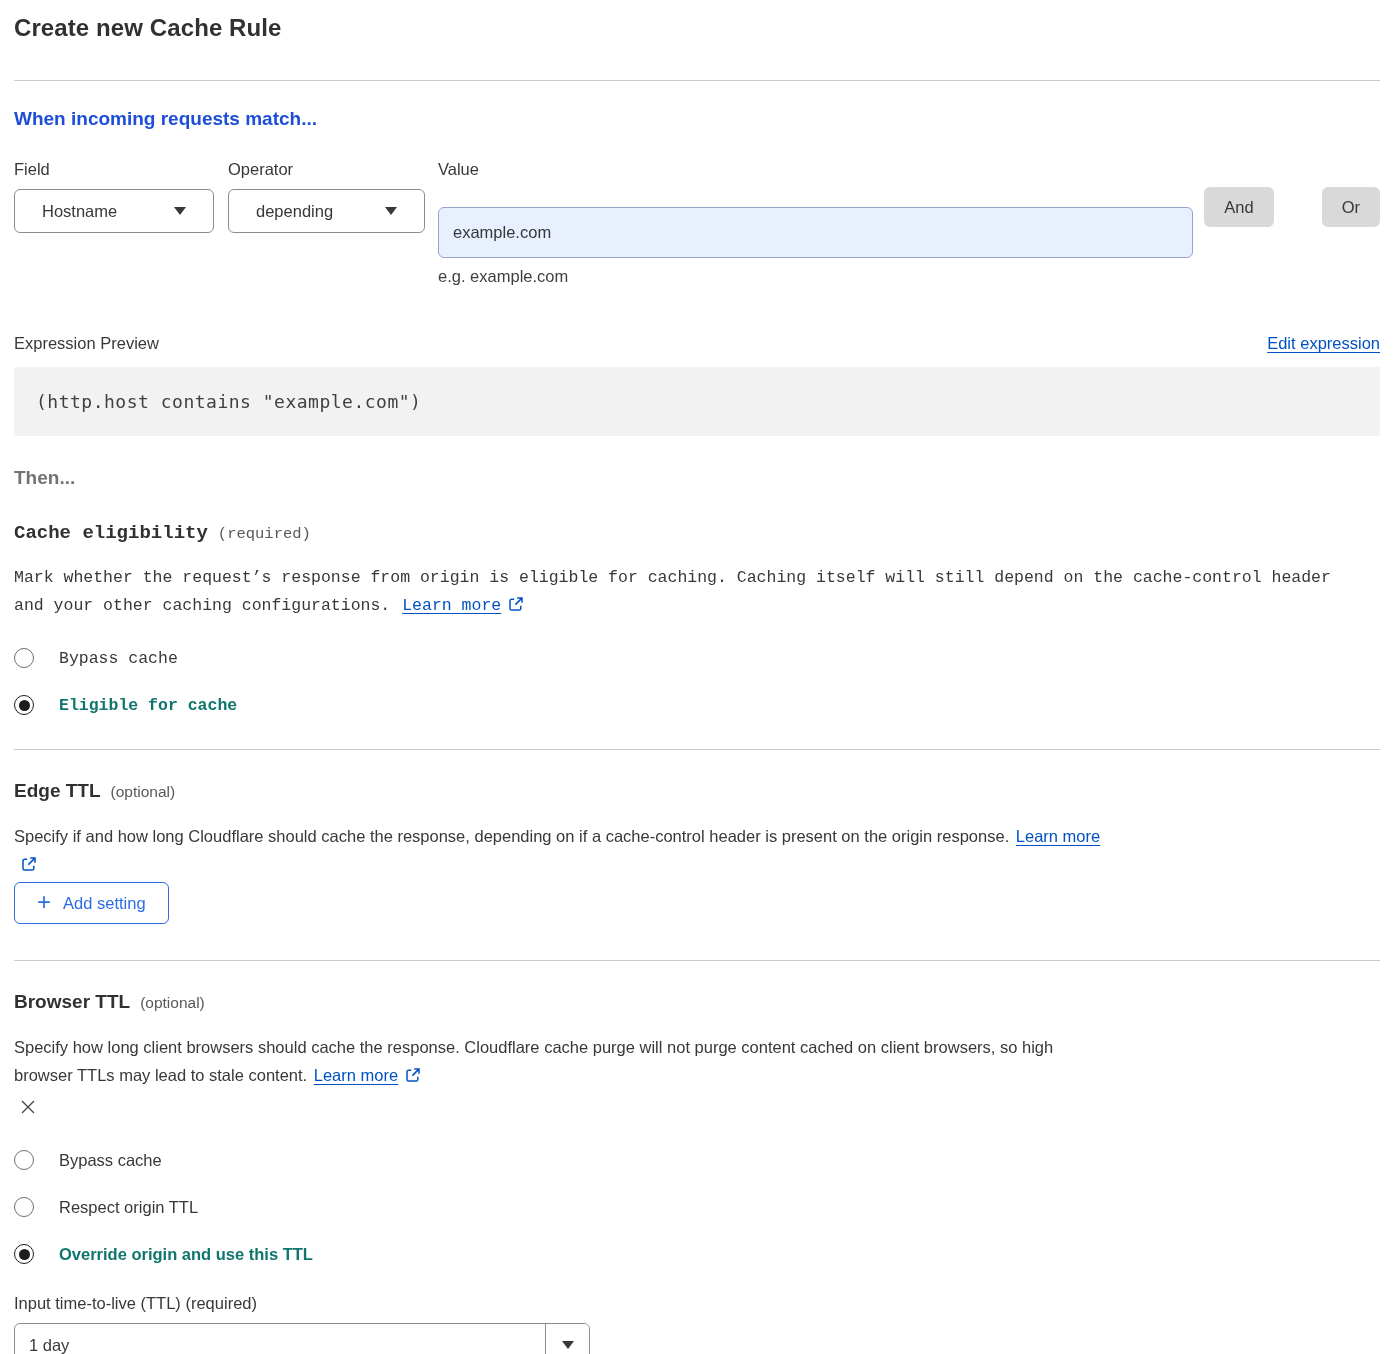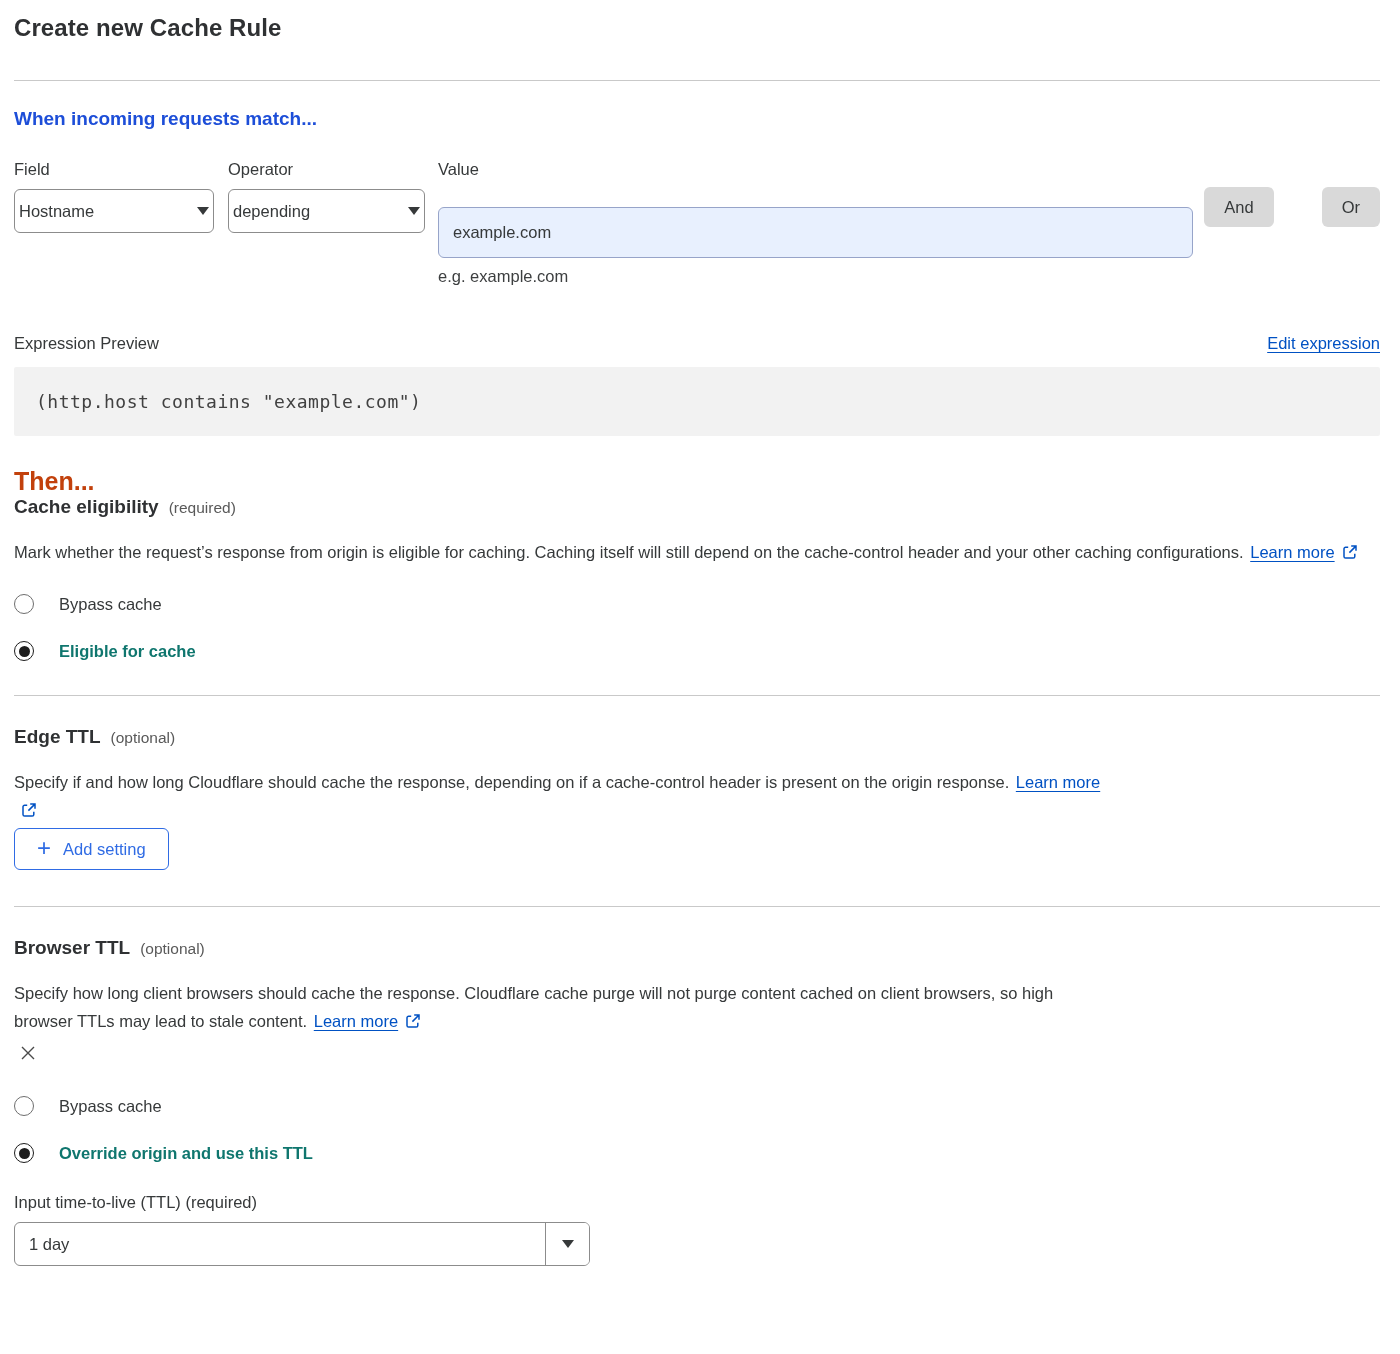--- a/index.html
+++ b/index.html
@@ -30,21 +30,21 @@
 
   .match-grid { display: flex; margin-top: 30px; }
   .col-field { width: 200px; margin-right: 14px; }
   .col-operator { width: 197px; margin-right: 13px; }
   .col-value { flex: 1 1 auto; }
   .col-andor { display: flex; align-items: flex-start; margin-left: 11px; padding-top: 27px; gap: 48px; }
 
   .select-box {
     margin-top: 10px; height: 44px; border: 1px solid #8c8c8c; border-radius: 6px;
     background: #fff; display: flex; align-items: center; justify-content: space-between;
-    padding: 0 4px; cursor: pointer;
+    padding: 0 27px; cursor: pointer;
   }
   .select-box .caret {
     width: 0; height: 0; border-left: 6px solid transparent;
     border-right: 6px solid transparent; border-top: 8px solid #36393a;
   }
 
   .value-input {
     margin-top: 28px; display: block; width: 100%; height: 51px;
     border: 1px solid #97a4c9; border-radius: 6px; background: #e8f0fe;
     padding: 0 14px; font-size: 16.5px; color: #36393a;
@@ -59,21 +59,21 @@
   .gray-btn + .gray-btn { margin-left: 0; }
 
   .expr-row { display: flex; justify-content: space-between; align-items: baseline; margin-top: 48px; }
   a.link { color: #0051c3; text-decoration: underline; text-underline-offset: 3px; cursor: pointer; }
   .code-block {
     margin-top: 14px; background: #f2f2f2; border-radius: 2px;
     padding: 24px 22px; font-family: "DejaVu Sans Mono", monospace;
     font-size: 18px; color: #414141; letter-spacing: .5px;
   }
 
-  .then-heading { margin-top: 31px; font-size: 25px; font-weight: 700; color: #c2410c; }
+  .then-heading { margin-top: 31px; font-size: 19px; font-weight: 700; color: #737373; }
 
   .setting-heading { display: flex; align-items: baseline; gap: 10px; }
   .setting-title { font-size: 19px; font-weight: 700; color: #2f3133; }
   .setting-badge { font-size: 15.5px; color: #595959; }
 
   .desc { margin-top: 20px; font-size: 16.5px; line-height: 1.7; color: #36393a; }
   .desc a.link { margin-left: 2px; }
   .ext-icon { display: inline-block; vertical-align: -2px; margin-left: 7px; }
 
   .radio-group { margin-top: 26px; }
@@ -167,21 +167,21 @@
   </div>
 
   <div class="expr-row">
     <div class="field-label">Expression Preview</div>
     <a class="link">Edit expression</a>
   </div>
   <div class="code-block">(http.host contains "example.com")</div>
 
   <div class="then-heading">Then...</div>
 
-  <div style="">
+  <div style="margin-top:33px;font-family:Liberation Mono, monospace;">
     <div class="setting-heading">
       <span class="setting-title">Cache eligibility</span>
       <span class="setting-badge">(required)</span>
     </div>
     <div class="desc" style="max-width:1346px;">
       <span>Mark whether the request’s response from origin is eligible for caching. Caching itself will still depend on the cache-control header and your other caching configurations.</span>
       <a class="link">Learn more</a><span class="ext-icon"><svg width="16" height="16" viewBox="0 0 16 16" fill="none">
             <path d="M6.2 3.2H3.6A1.6 1.6 0 0 0 2 4.8v7.6A1.6 1.6 0 0 0 3.6 14h7.6a1.6 1.6 0 0 0 1.6-1.6V9.8" stroke="#0051c3" stroke-width="1.5"></path>
             <path d="M9.2 2h4.8v4.8M13.6 2.4 7.4 8.6" stroke="#0051c3" stroke-width="1.5"></path>
           </svg></span>
@@ -241,20 +241,24 @@
           <path d="M4 4l12 12M16 4L4 16" stroke="#4a4a4a" stroke-width="1.4"></path>
         </svg>
     </button>
   </div>
 
   <div class="radio-group">
     <div class="radio-row">
       <span class="radio-circle"></span>
       <span class="radio-label">Bypass cache</span>
     </div>
+    <div class="radio-row">
+      <span class="radio-circle"></span>
+      <span class="radio-label">Respect origin TTL</span>
+    </div>
     <div class="radio-row checked">
       <span class="radio-circle"></span>
       <span class="radio-label">Override origin and use this TTL</span>
     </div>
   </div>
 
   <div class="ttl-label">Input time-to-live (TTL) (required)</div>
   <div class="ttl-select">
     <span class="ttl-value">1 day</span>
     <span class="arrow-seg">

